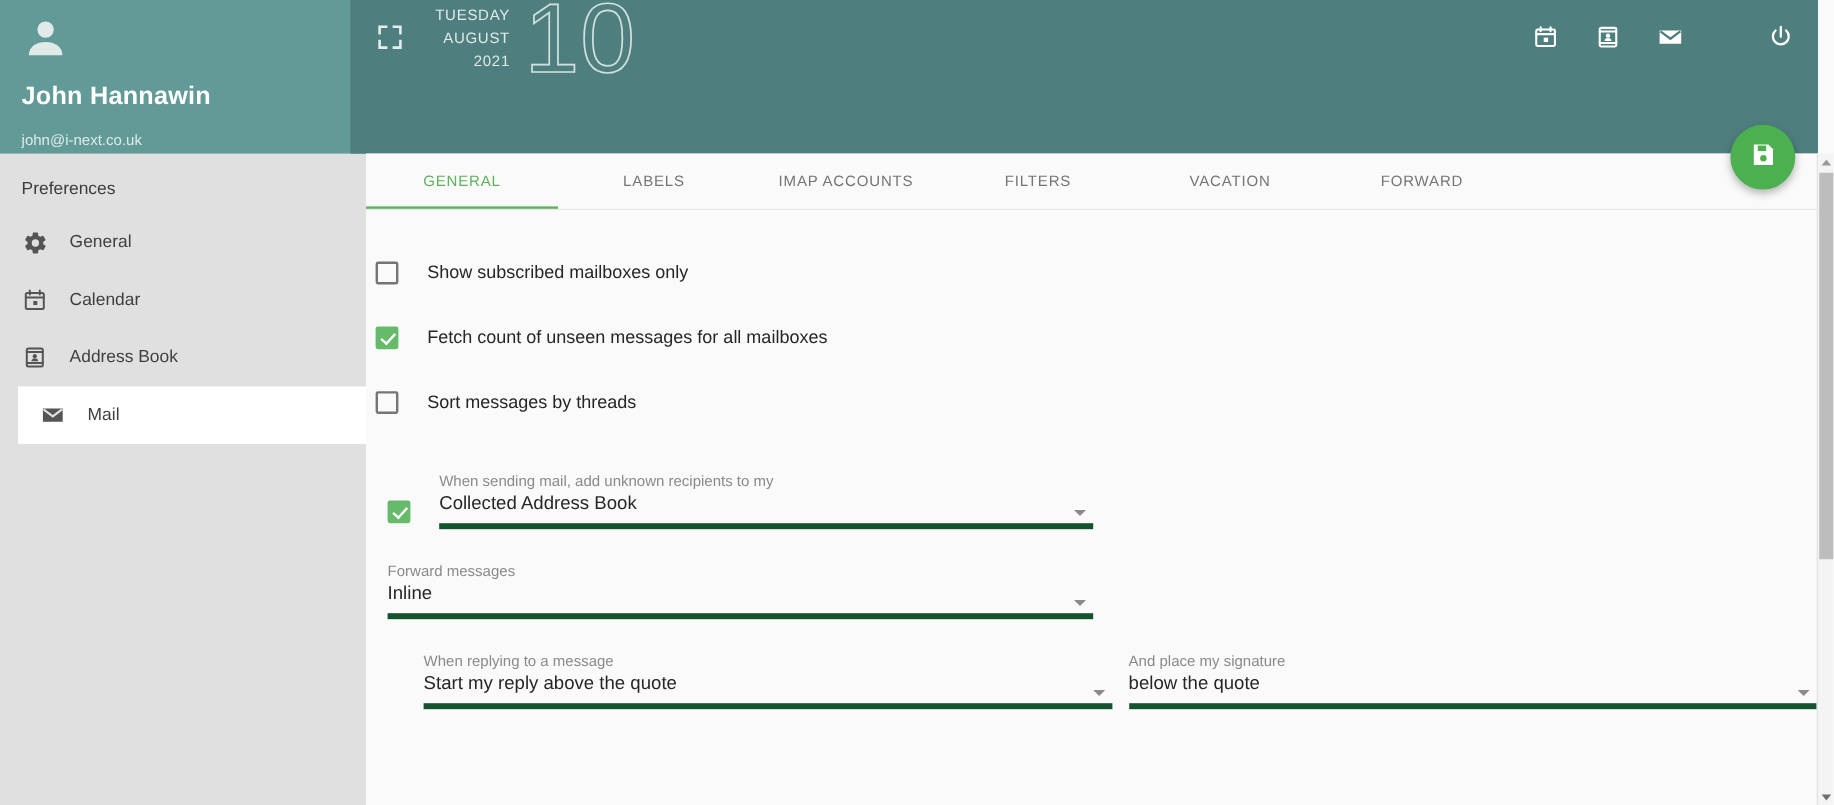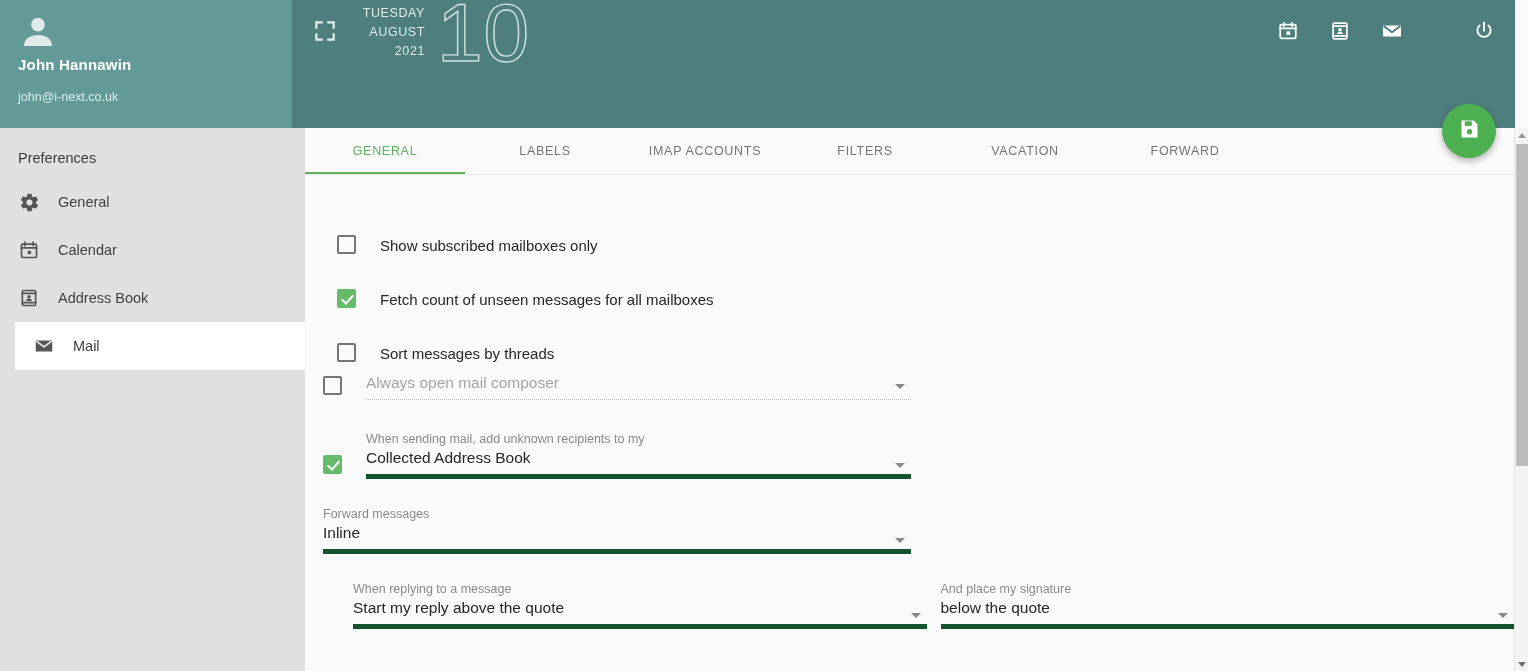--- a/index.html
+++ b/index.html
@@ -17,22 +17,22 @@
     width: 305px; height: 671px;
     background: #e0e0e0;
   }
   #sidebar-header {
     height: 128px; background: #619a96;
     position: relative;
     padding: 10px 0 0 18px;
   }
   .avatar-icon { display: block; margin-top: 2px; }
   #profile-name {
-    color: #ffffff; font-size: 15px; font-weight: bold;
-    margin-top: 0; letter-spacing: .2px;
+    color: #ffffff; font-size: 21px; font-weight: bold;
+    margin-top: 12px; letter-spacing: .2px;
   }
   #profile-email {
     color: #dcebea; font-size: 12.5px; margin-top: 17px;
   }
   #prefs-label {
     font-size: 14.5px; color: #3c3c3c;
     padding: 22px 0 0 18px;
   }
   .nav-list { margin-top: 12px; }
   .nav-item {
@@ -103,22 +103,22 @@
   }
 
   
   #content {
     position: absolute; left: 305px; top: 175px;
     width: 1209px; height: 496px;
     background: #fafafa;
     overflow: hidden;
   }
   .row-check {
-    display: flex; align-items: flex-end;
-    padding-left: 32px; height: 54px;
+    display: flex; align-items: center;
+    padding-left: 8px; height: 54px;
   }
   .cbox {
     width: 19px; height: 19px; border-radius: 2px;
     border: 2px solid #757575; background: transparent;
     flex: none; cursor: pointer; position: relative;
   }
   .cbox.checked {
     background: #66bb6a; border-color: #66bb6a;
   }
   .cbox.checked::after {
@@ -341,29 +341,20 @@
   <div class="row-check">
     <span class="cbox checked"></span>
     <span class="check-label">Fetch count of unseen messages for all mailboxes</span>
   </div>
 
   <div class="row-check">
     <span class="cbox"></span>
     <span class="check-label">Sort messages by threads</span>
   </div>
 
-  <div class="field-block" style="margin-top:12px;">
-    <div class="field-row">
-      <span class="cbox" style="margin-bottom:5px;"></span>
-      <div class="field-col" style="width:545px; margin-left:24px;">
-        <div class="sel-value muted sel-line dotted">Always open mail composer</div>
-        <span class="caret"></span>
-      </div>
-    </div>
-  </div>
 
   <div class="field-block" style="margin-top:32px;">
     <div class="field-row">
       <span class="cbox checked" style="margin-bottom:5px;"></span>
       <div class="field-col" style="width:545px; margin-left:24px;">
         <div class="sel-caption">When sending mail, add unknown recipients to my</div>
         <div class="sel-value sel-line">Collected Address Book</div>
         <span class="caret"></span>
       </div>
     </div>

